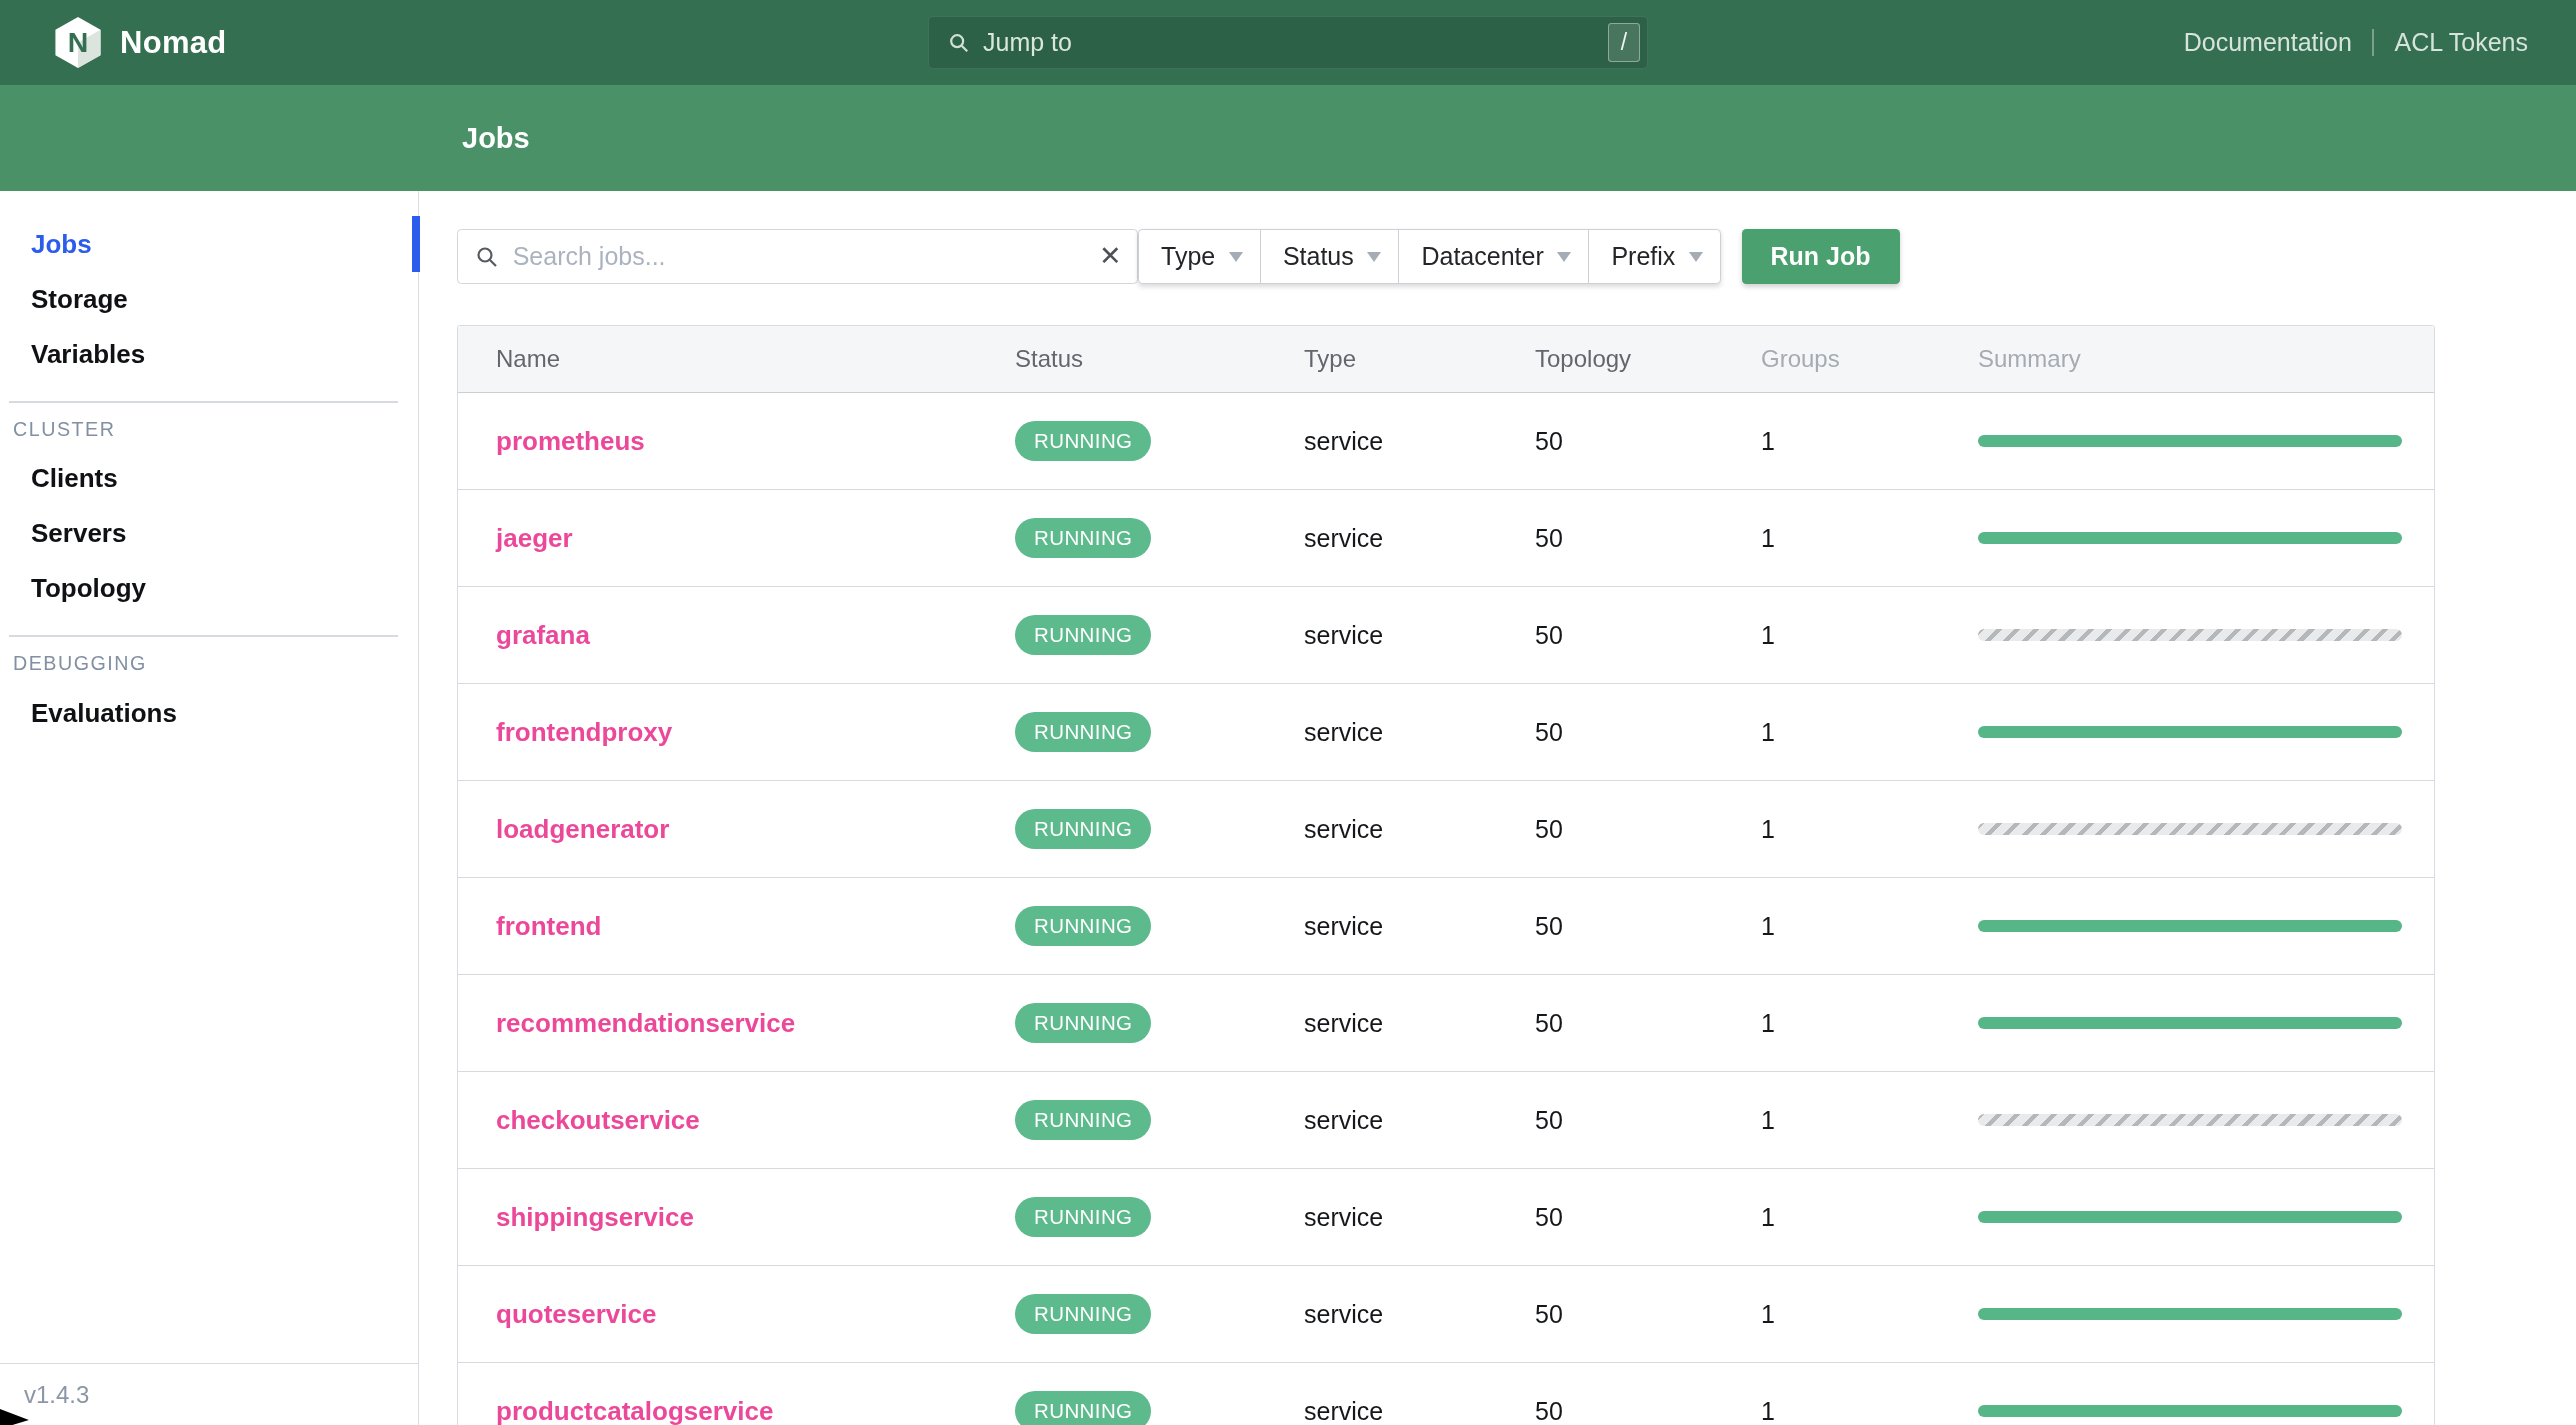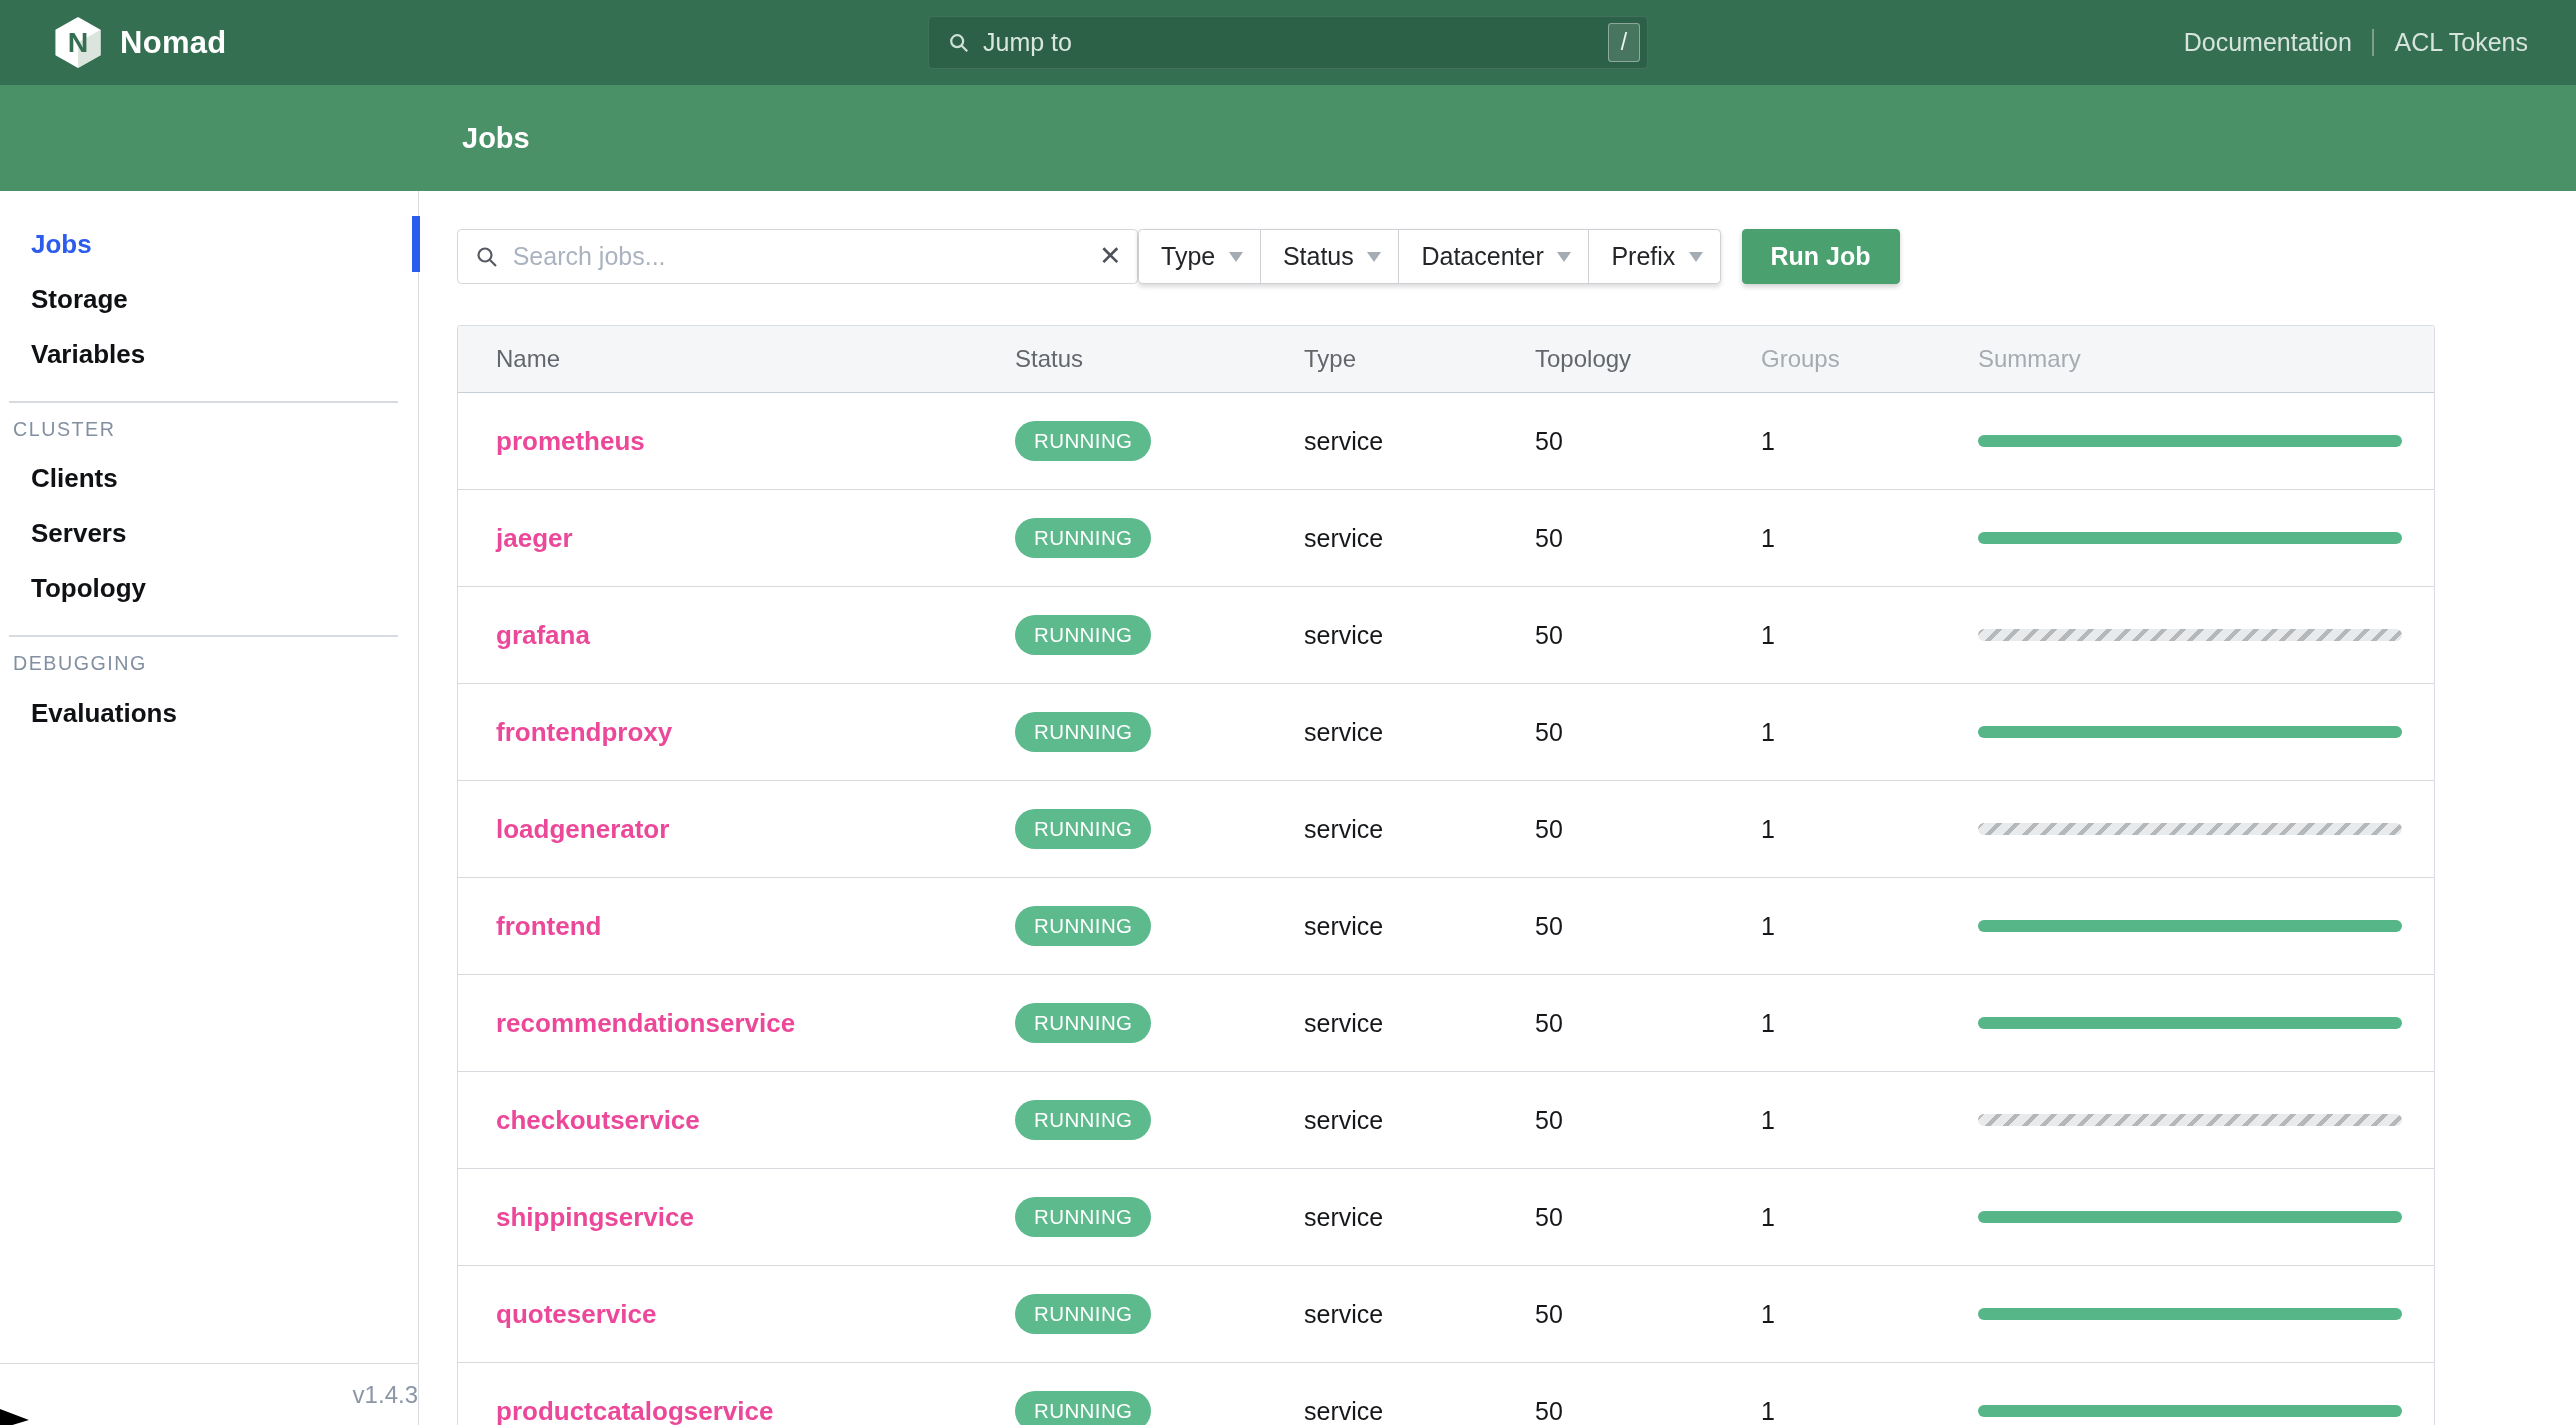--- a/index.html
+++ b/index.html
@@ -55,21 +55,21 @@
     background:var(--active-blue,#2b5ceb);
   }
   .side-divider{ height:1.7px; background:#d7dade; margin:19px 20.5px 0 8.5px; }
   .section-label{
     margin:11px 0 0 0; height:31px; display:flex; align-items:center;
     padding-left:13px; font-size:19.7px; letter-spacing:1.5px; color:#8290a2;
   }
   .section-list{ list-style:none; margin-top:6.8px; }
   .side-footer{
     position:absolute; left:0; right:0; bottom:0; height:62px;
-    border-top:1.7px solid #d7dadd; display:flex; align-items:center; justify-content:flex-end;
+    border-top:1.7px solid #d7dadd; display:flex; align-items:center; justify-content:flex-start;
     font-size:24px; color:#8b96a6;padding-left:24px;
   }
   
   .main{ flex:1; padding:38px 0 0 38px; position:relative; }
   .controls{ width:1978px; display:flex; align-items:flex-start; }
   .searchbox{
     width:681px; height:55px; border:1.7px solid #d3d7dc; border-radius:4.3px;
     background:#fff; display:flex; align-items:center; padding:0 15.4px 0 17px;
   }
   .searchbox input{

